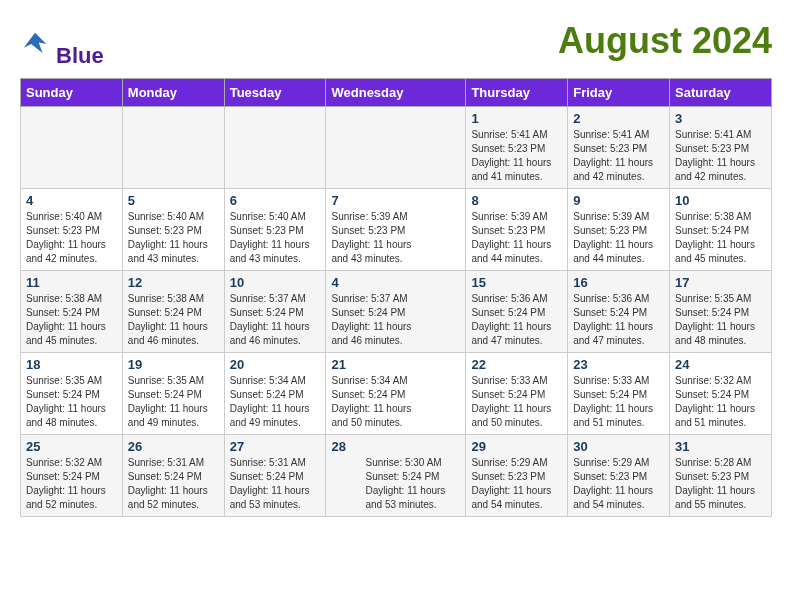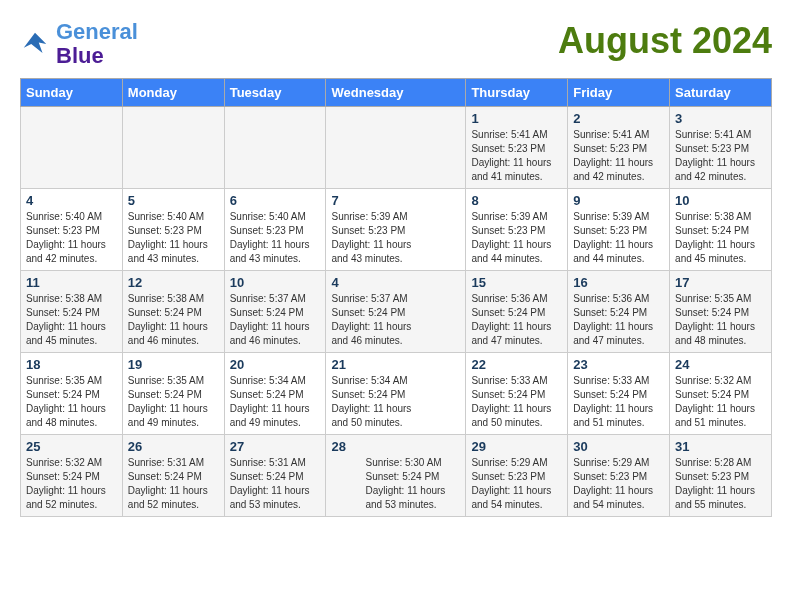--- a/index.html
+++ b/index.html
@@ -45,21 +45,21 @@
     .subtitle {
       font-size: 16px;
       color: #333;
     }
     table {
       width: 100%;
       border-collapse: collapse;
       font-size: 11px;
     }
     thead tr th {
-      background-color: #3b82f6;
+      background-color: #6d28d9;
       color: #fff;
       text-align: left;
       padding: 6px 5px;
       font-size: 13px;
       border: 1px solid #aaa;
     }
     tbody tr td {
       border: 1px solid #ccc;
       vertical-align: top;
       padding: 4px 5px;
@@ -89,21 +89,21 @@
 </head>
 <body>
 
 <div class="header">
   <div class="logo">
     <svg class="logo-bird" viewBox="0 0 40 40">
       <polygon points="20,5 35,20 25,18 30,32 15,20 5,25" fill="#2a6cb5"></polygon>
     </svg>
     <div>
       <div class="logo-text">
-        <span>General</span><br><span style="color:#4c1d95">Blue</span>
+        <br><span style="color:#4c1d95">Blue</span>
       </div>
     </div>
   </div>
   <div class="title-area">
     <div class="month-title">August 2024</div>
   </div>
 </div>
 
 <table>
   <thead>

